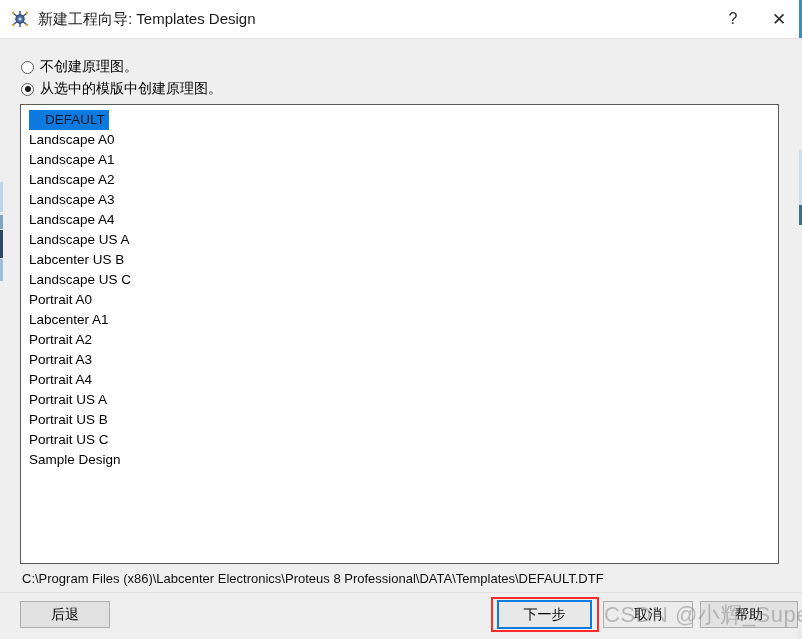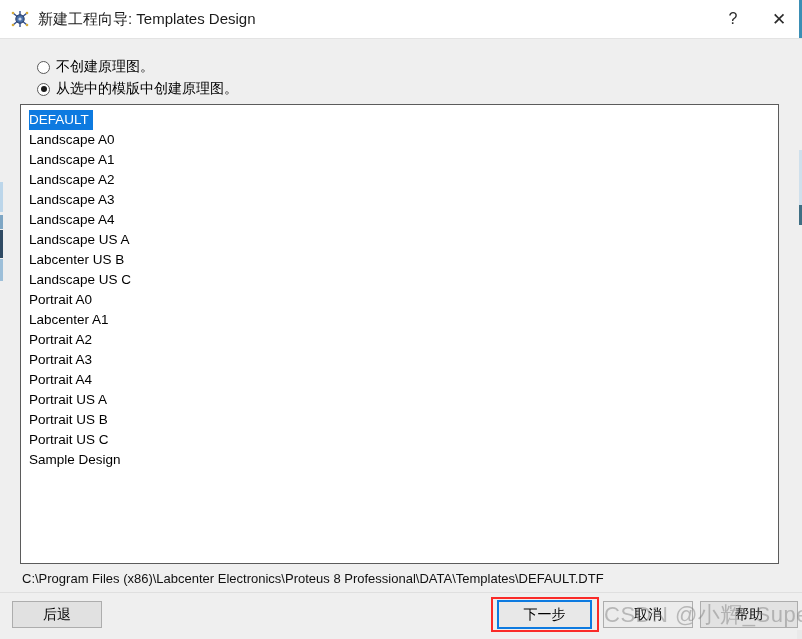--- a/index.html
+++ b/index.html
@@ -48,21 +48,21 @@
     align-items: center;
     justify-content: center;
     color: #2b2b2b;
     font-size: 16px;
   }
   .tb-btn.close { font-size: 17px; }
 
   
   .options {
     position: absolute;
-    left: 37px;
+    left: 21px;
     top: 57px;
   }
   .opt-row {
     display: flex;
     align-items: center;
     height: 20px;
     margin-bottom: 2px;
   }
   .radio {
     width: 13px; height: 13px;
@@ -105,25 +105,25 @@
     height: 20px;
     line-height: 20px;
     padding-left: 8px;
     font-size: 13.5px;
     color: #000;
     white-space: nowrap;
   }
   .list-item.header { color: #111; }
   .list-item.selected {
     background: #0d7ae0;
-    color: #ffffff;
+    color: #0f172a;
     display: inline-block;
     padding-right: 4px;
     margin-left: 8px;
-    padding-left: 0;
+    padding-left: 16px;
   }
   .sel-wrap { height: 20px; }
 
   
   .pathline {
     position: absolute;
     left: 22px;
     top: 571px;
     font-size: 13px;
     color: #111;
@@ -145,21 +145,21 @@
     background: #e1e1e1;
     border: 1px solid #adadad;
     box-sizing: border-box;
     font-size: 14px;
     color: #000;
     display: flex;
     align-items: center;
     justify-content: center;
     white-space: nowrap;
   }
-  .btn.back  { left: 12px;  top: 8px;  width: 90px; height: 27px; }
+  .btn.back  { left: 20px;  top: 8px;  width: 90px; height: 27px; }
   .btn.next  { left: 497px; top: 7px;  width: 95px; height: 29px;
                border: 2px solid #0d7ae0; background: #e8e8e8; }
   .btn.cancel{ left: 603px; top: 8px;  width: 90px; height: 27px; background: #ececec; }
   .btn.help  { left: 700px; top: 8px;  width: 98px; height: 27px; background: #e2e2e2; }
 
   
   .annot-rect {
     position: absolute;
     left: 491px;
     top: 597px;

